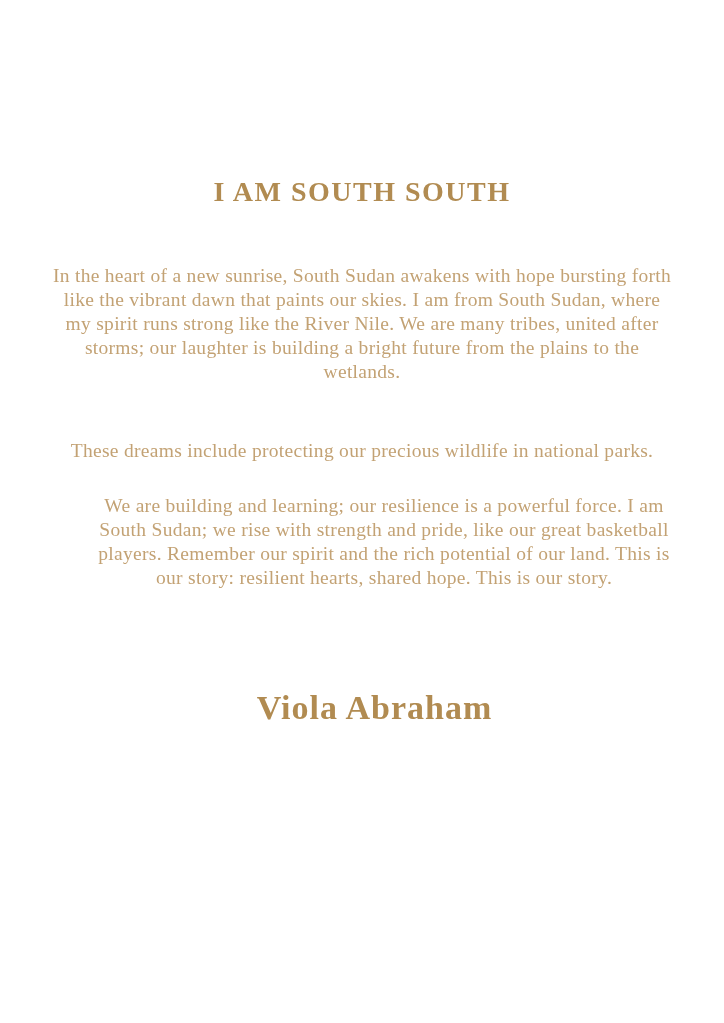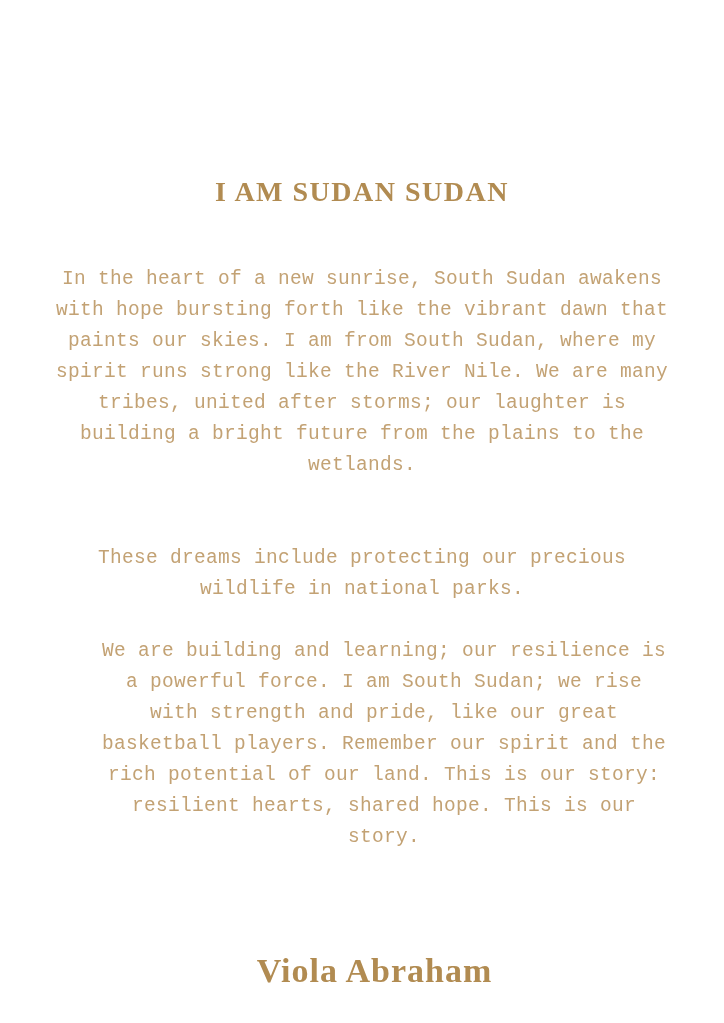--- a/index.html
+++ b/index.html
@@ -25,24 +25,24 @@
     font-family: "Liberation Serif", "DejaVu Serif", serif;
     font-weight: 700;
     font-size: 28px;
     letter-spacing: 1.5px;
     color: var(--title-color);
     margin-bottom: 56px;
   }
   .body-text {
     width: 620px;
     margin: 0 auto;
-    font-family: Liberation Mono, monospace;
+    font-family: Liberation Serif, serif;
     font-weight: 400;
     font-size: 19.5px;
-    line-height: 31px;
+    line-height: 24px;
     letter-spacing: 0.3px;
     color: var(--body-color);
   }
   .body-text p { margin-bottom: 31px; }
   .body-text p:last-child { margin-bottom: 0; margin-left: 44px; }
   .signature-block { margin-top: 99px; }
   .author-name {
     font-family: "Liberation Serif", "DejaVu Serif", serif;
     font-weight: 700;
     font-size: 34px;
@@ -56,21 +56,21 @@
     font-size: 22px;
     letter-spacing: 0.5px;
     color: var(--body-color);
   }
 </style>
 </head>
 <body>
 
 <div class="page">
 
-  <h1 class="page-title">I AM SUDAN SUDAN</h1>
+  <h1 class="page-title">I AM SOUTH SOUTH</h1>
 
   <div class="body-text">
     <p>In the heart of a new sunrise, South Sudan awakens with hope bursting forth like the vibrant dawn that paints our skies. I am from South Sudan, where my spirit runs strong like the River Nile. We are many tribes, united after storms; our laughter is building a bright future from the plains to the wetlands.</p>
 
     <p><br><span>These dreams include protecting our precious wildlife in national parks.</span></p>
 
     <p>We are building and learning; our resilience is a powerful force. I am South Sudan; we rise with strength and pride, like our great basketball players. Remember our spirit and the rich potential of our land. This is our story: resilient hearts, shared hope. This is our story.</p>
   </div>
 
   <div class="signature-block">

